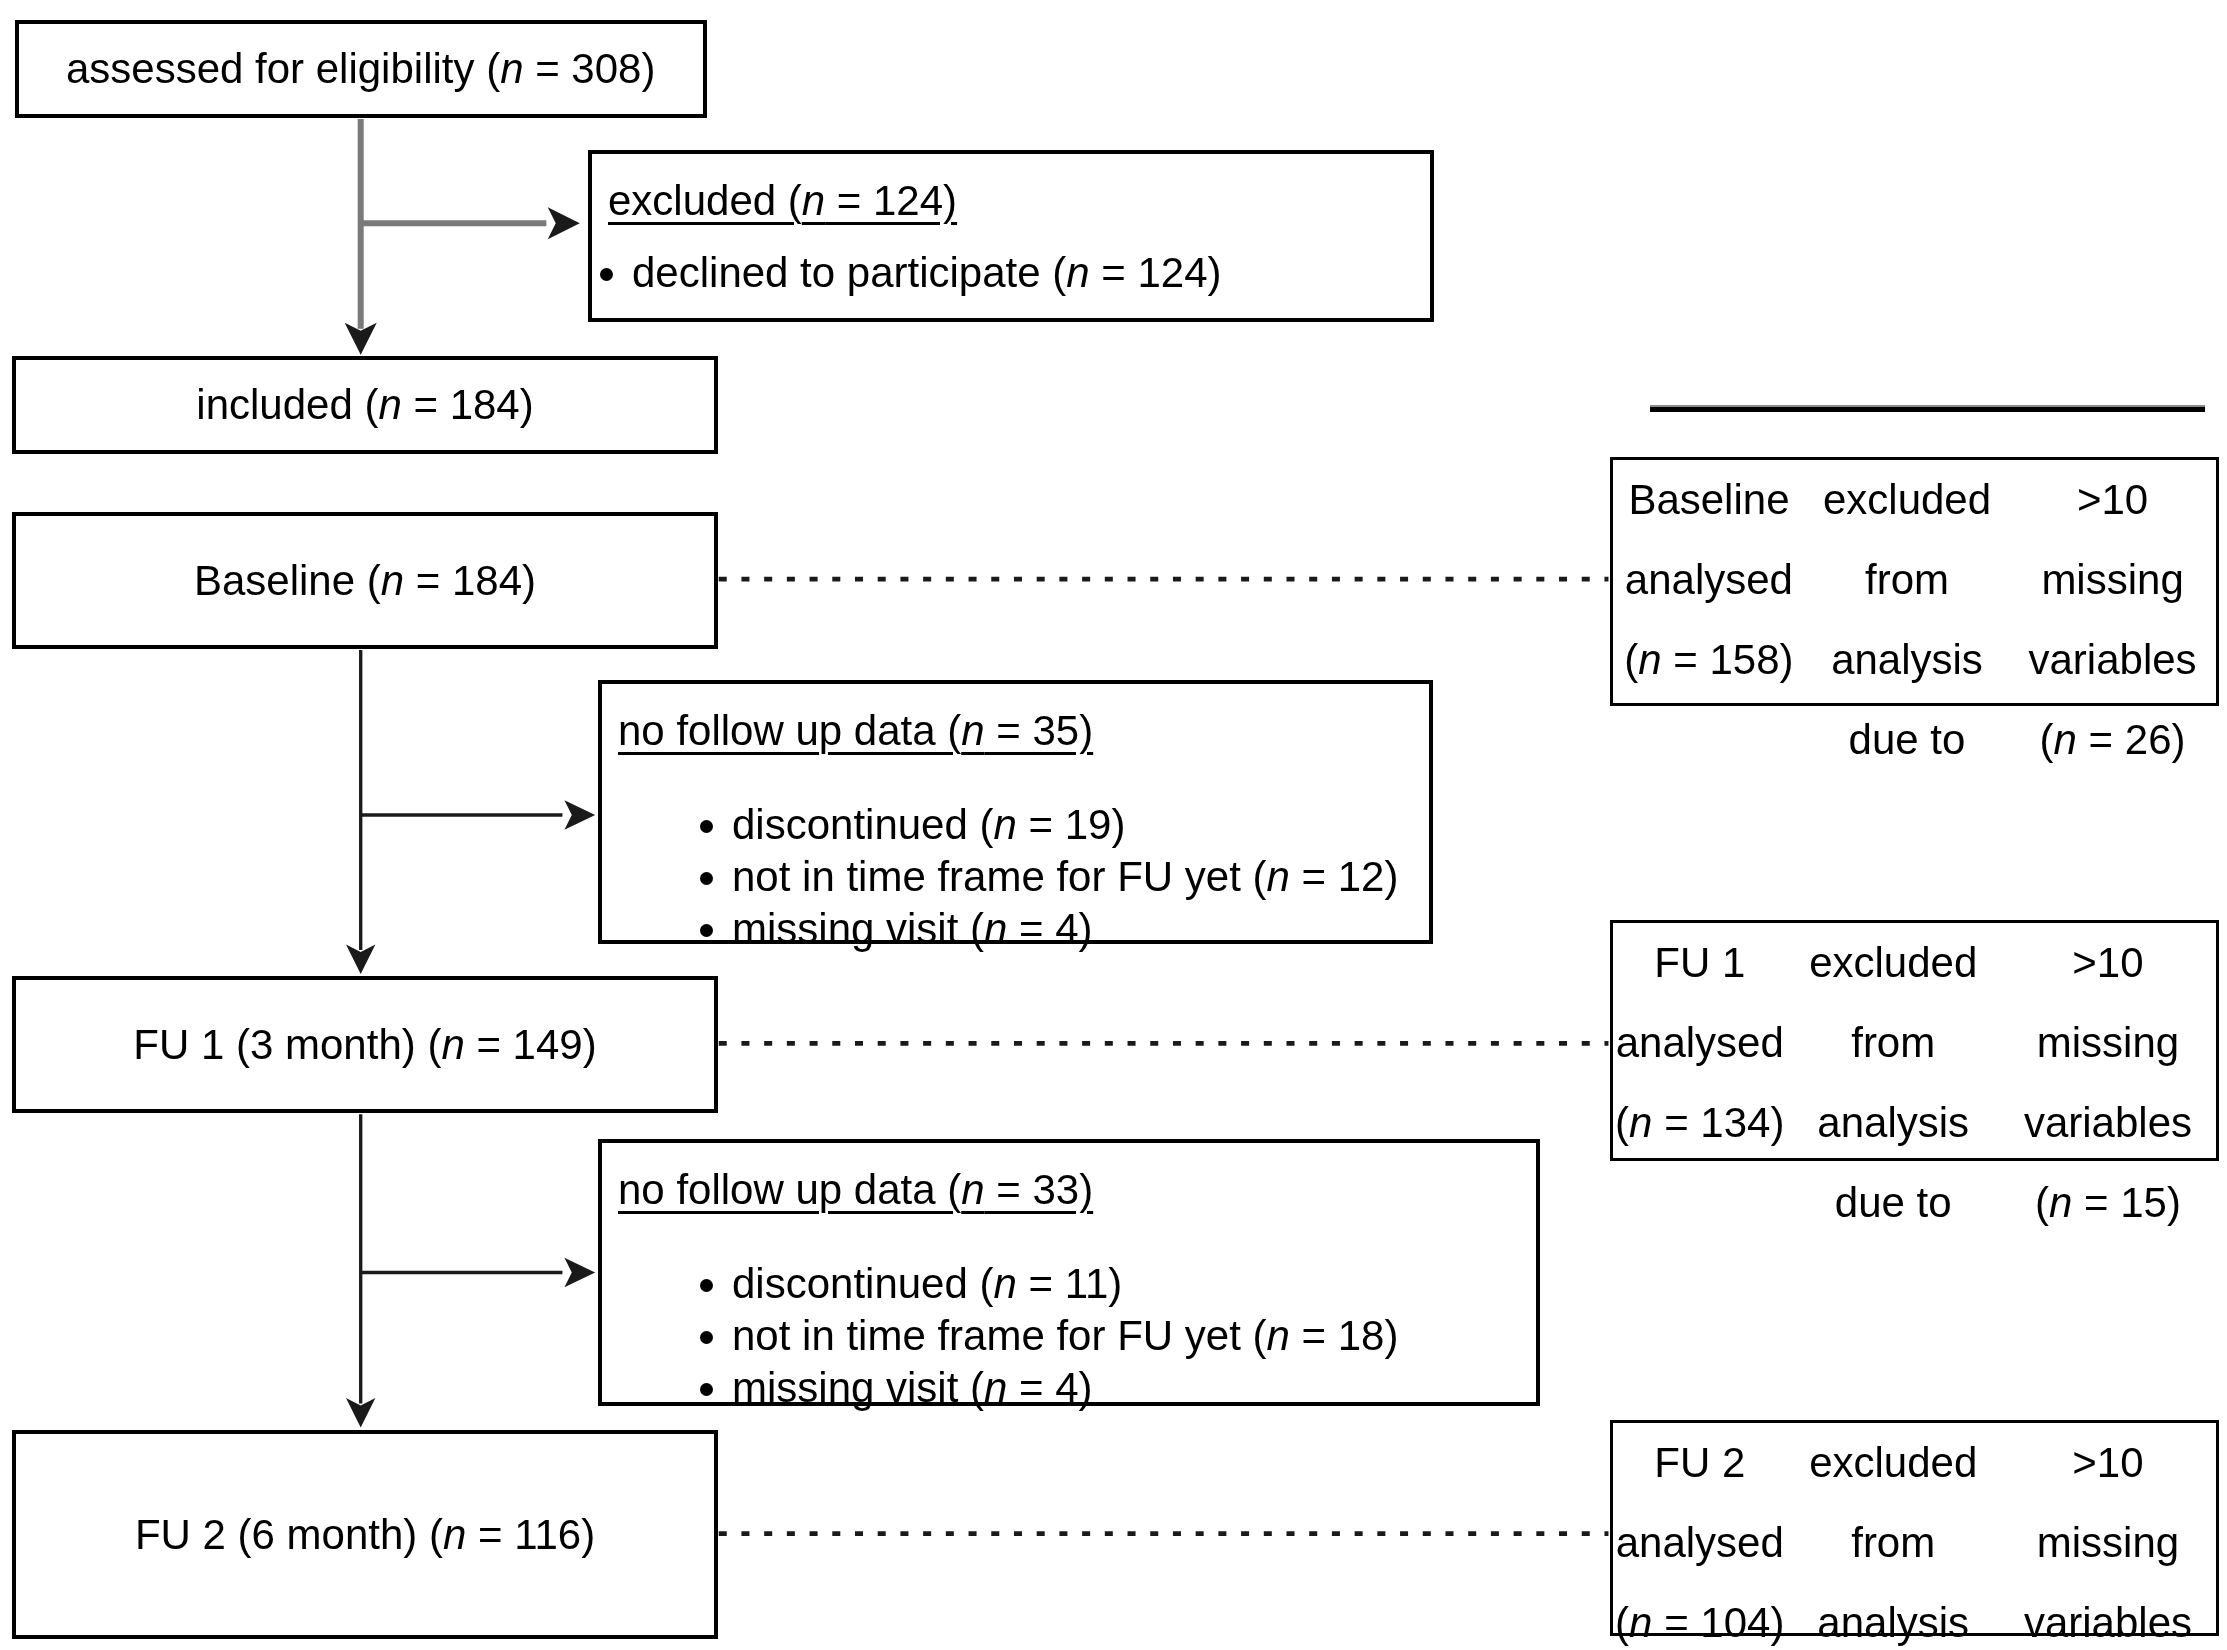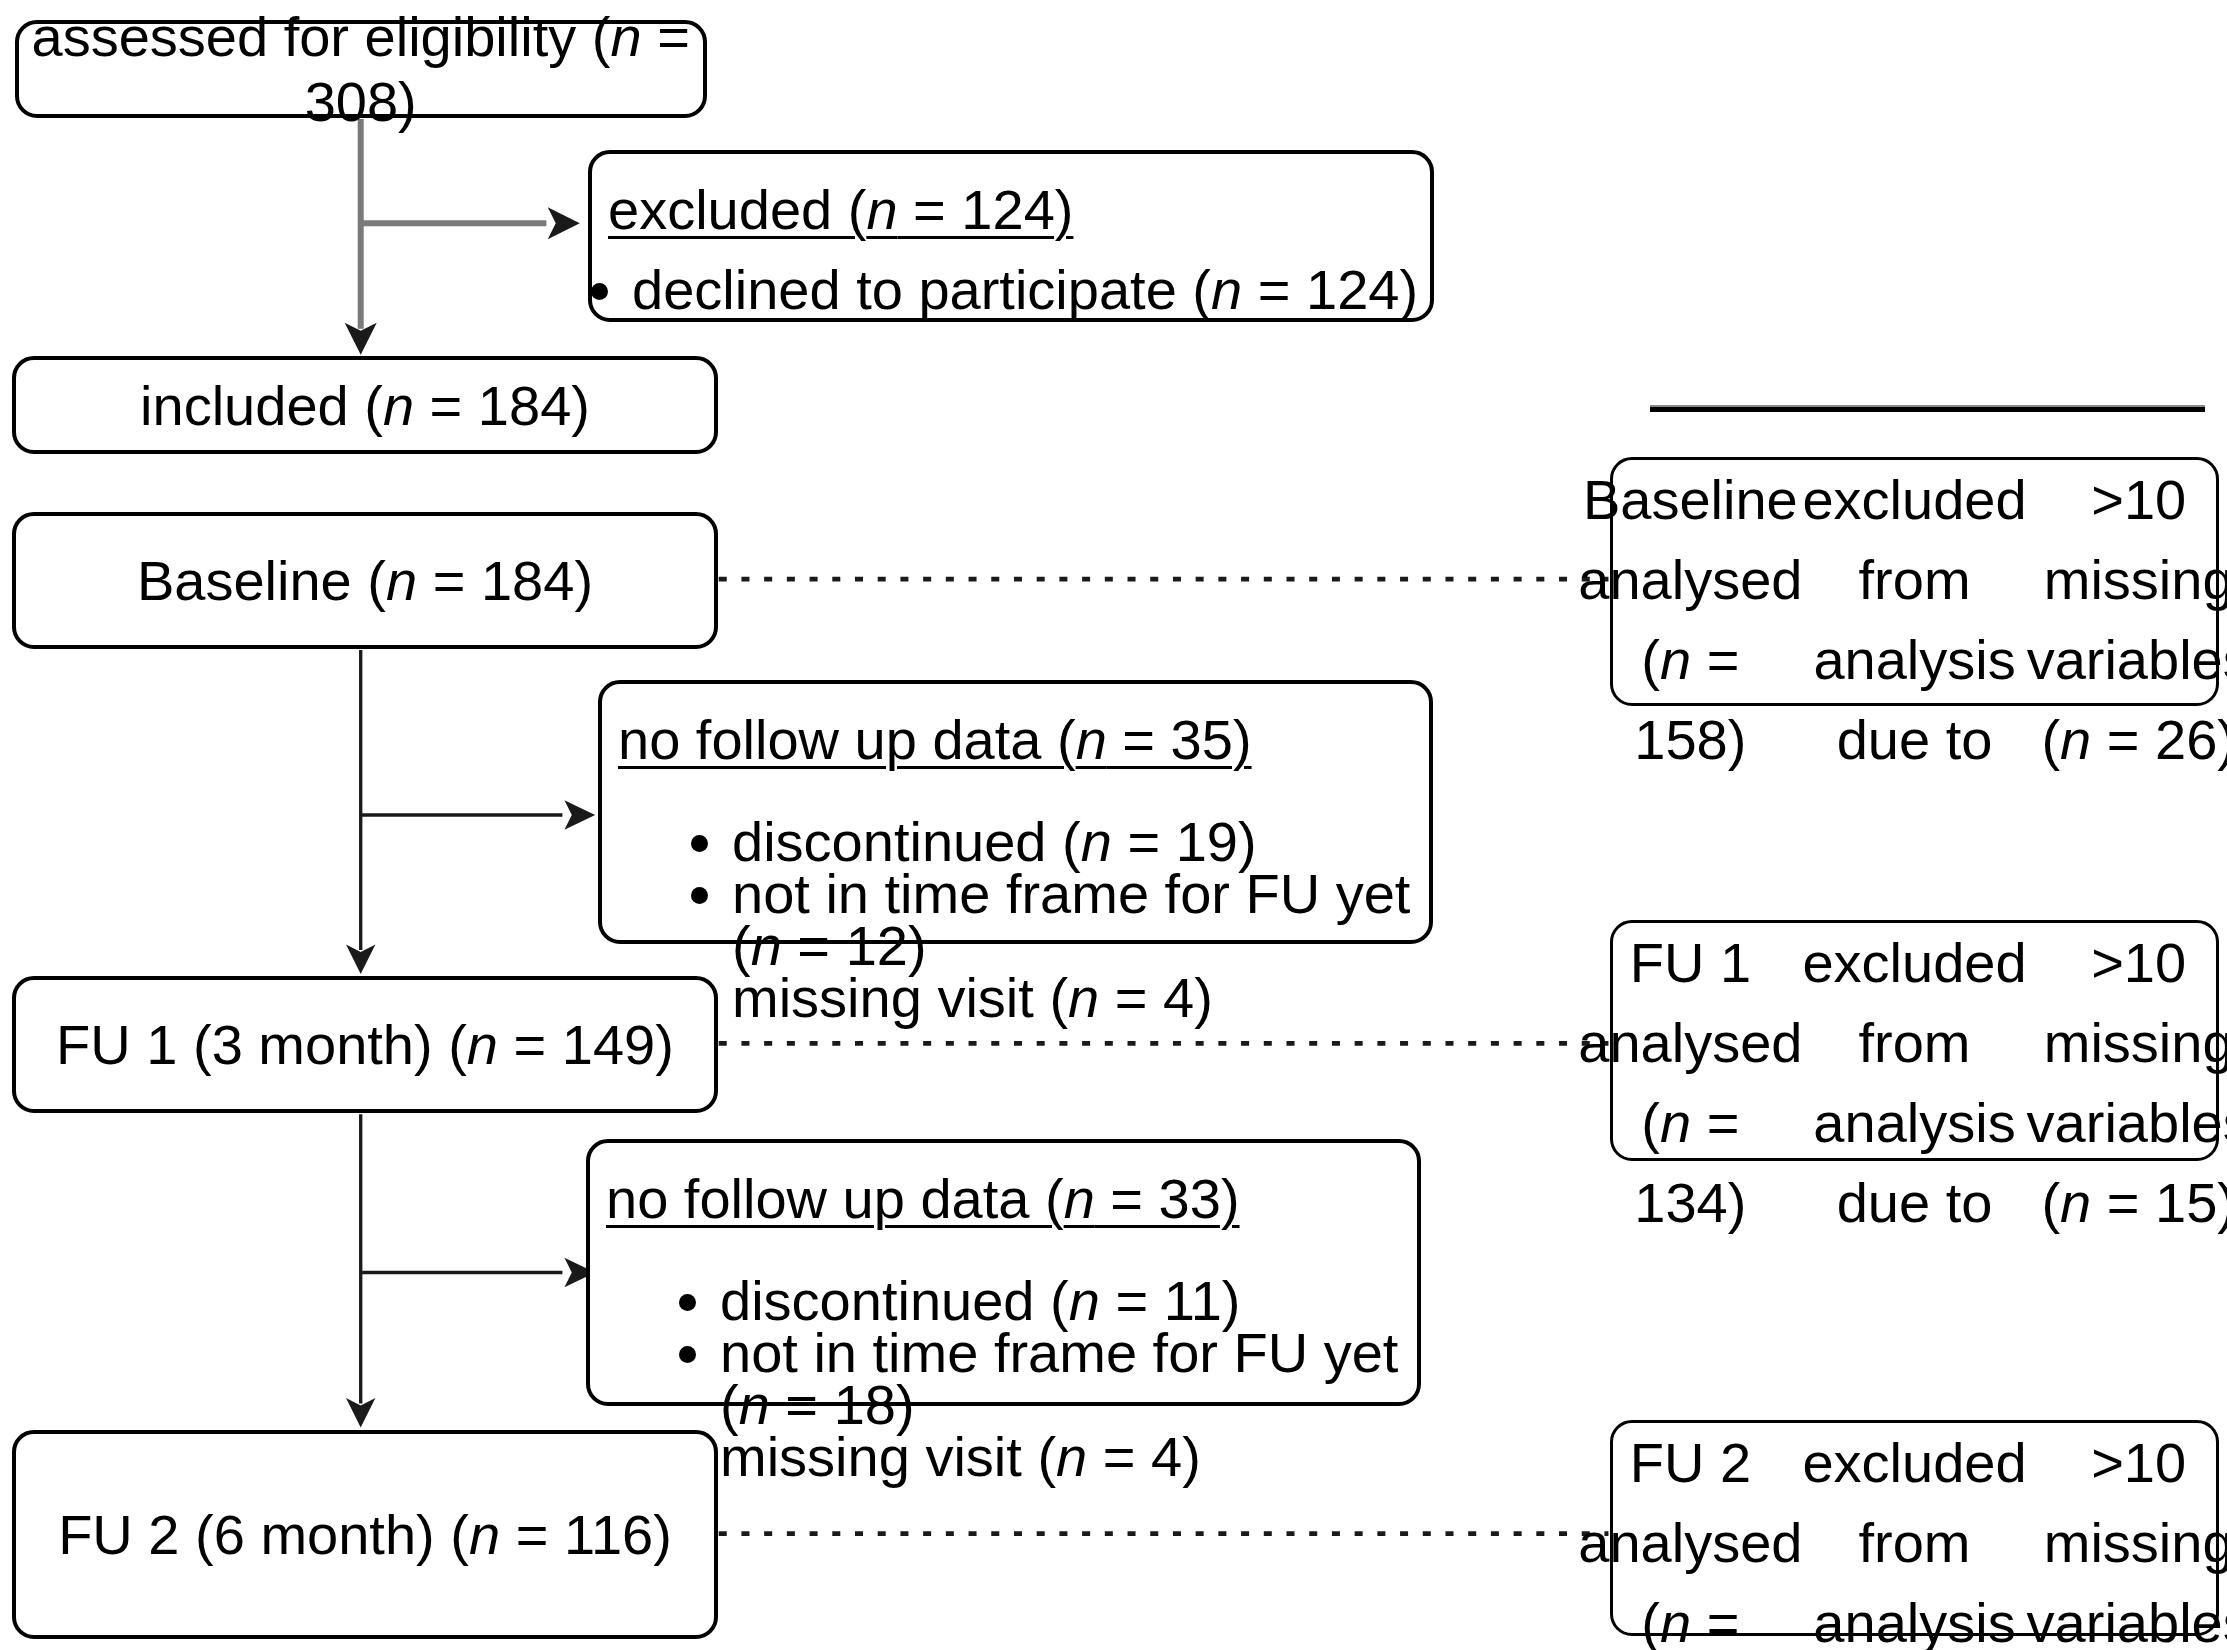--- a/index.html
+++ b/index.html
@@ -20,22 +20,21 @@
   svg.connectors{position:absolute;left:0;top:0;z-index:1;}
   .lg{stroke:var(--line-gray);stroke-width:9;}
   .lk{stroke:var(--line-black);stroke-width:5;}
   .ld{stroke:var(--line-black);stroke-width:7;stroke-dasharray:12 22;}
   .ah{fill:var(--line-black);stroke:none;}
 
   .box{
     position:absolute;z-index:2;
     background:var(--background);
     box-sizing:border-box;
-    font-size:56px;
-    border-radius:22px;
+    font-size:42px;
   }
   .flow{
     border:4px solid var(--box-border);
     display:flex;align-items:center;justify-content:center;
     text-align:center;
   }
   .side{border:4px solid var(--box-border);}
   .analysis-box{
     border:3.3px solid var(--box-border);
     display:flex;justify-content:center;
@@ -44,21 +43,21 @@
   .analysis-box .aline{line-height:80px;}
 
   #box-assessed {left:14.7px;  top:20px;   width:692px; height:98px;}
   #box-included {left:12px;  top:356px;  width:706px; height:98px;}
   #box-baseline {left:12px;  top:512px;  width:706px; height:137px;}
   #box-fu1      {left:12px;  top:976px; width:706px; height:137px;text-align:right;}
   #box-fu2      {left:12px;  top:1430px; width:706px; height:209px;}
 
   #box-excluded {left:588px; top:150px;  width:846px; height:172px;}
   #box-nofollow1{left:598px; top:680px; width:835px; height:264px;}
-  #box-nofollow2{left:586px; top:1139px; width:835px; height:267px;}
+  #box-nofollow2{left:598px; top:1139px; width:942px; height:267px;}
 
   #analysis-box-1{left:1610px; top:457px;  width:609px; height:249px;}
   #analysis-box-2{left:1610px; top:920px; width:609px; height:241px;}
   #analysis-box-3{left:1610px; top:1420px; width:609px; height:216px;}
 
   .side-title{
     padding:23px 0 0 16px;
     text-decoration-line:underline;
     text-decoration-thickness:3.3px;
     text-underline-offset:6.7px;

